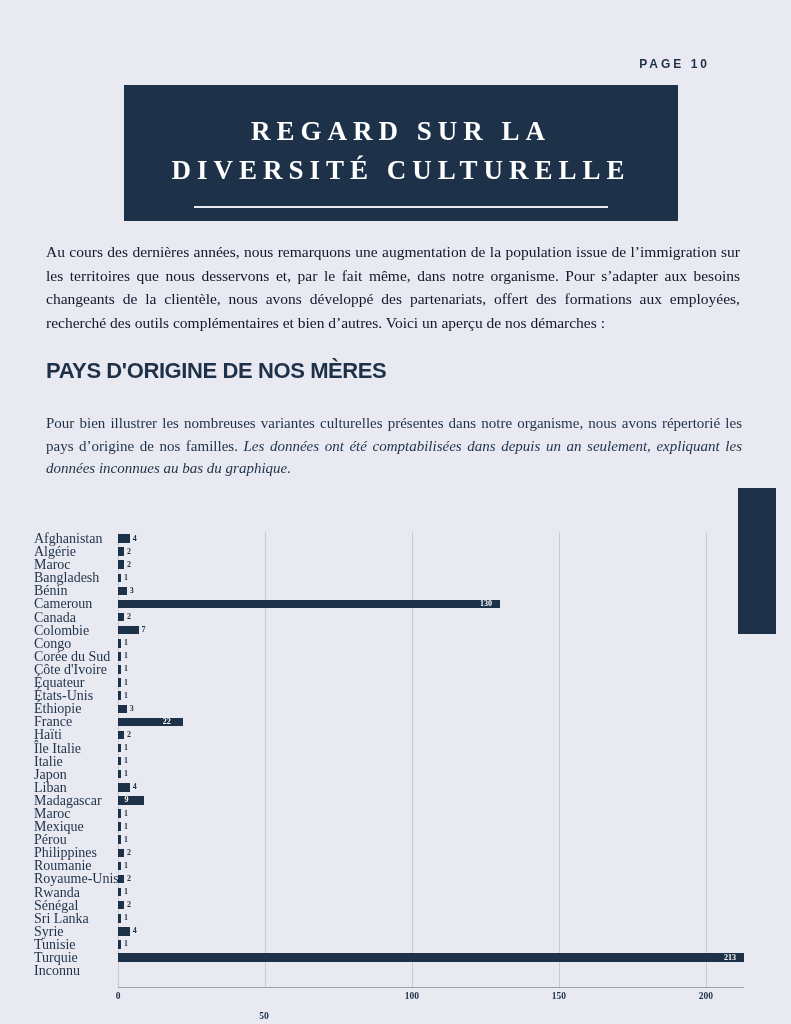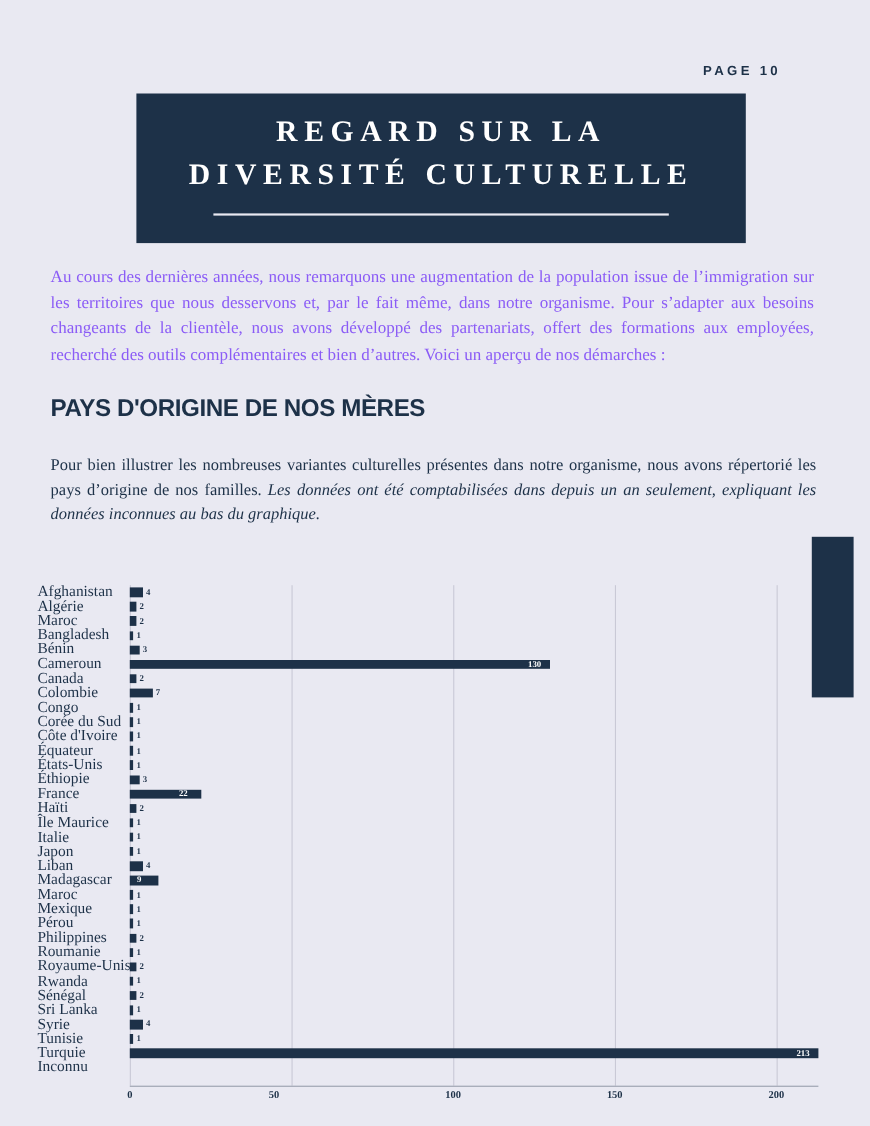--- a/index.html
+++ b/index.html
@@ -34,21 +34,21 @@
     position: absolute;
     left: 124px;
     top: 85px;
     width: 554px;
     height: 136px;
     background: #1d3148;
     display: flex;
     flex-direction: column;
     align-items: center;
     justify-content: flex-start;
-    padding-top: 15px;
+    padding-top: 27px;
     box-sizing: border-box;
   }
   .title-text {
     color: #ffffff;
     font-family: "Liberation Serif", serif;
     font-size: 27px;
     font-weight: bold;
     letter-spacing: 6px;
     text-align: center;
     line-height: 1.45;
@@ -61,21 +61,21 @@
     background: #e9e9f2;
   }
   .intro {
     position: absolute;
     left: 46px;
     top: 240px;
     width: 694px;
     font-size: 15.5px;
     line-height: 1.52;
     text-align: justify;
-    color: #8b5cf6;
+    color: #0f172a;
   }
   .section-heading {
     position: absolute;
     left: 46px;
     top: 358px;
     font-family: "Liberation Sans", sans-serif;
     font-size: 22px;
     font-weight: bold;
     letter-spacing: -0.4px;
     color: #1d3148;
@@ -232,21 +232,21 @@
           <div class="cat-label">Canada</div>
           <div class="cat-label">Colombie</div>
           <div class="cat-label">Congo</div>
           <div class="cat-label">Corée du Sud</div>
           <div class="cat-label">Côte d'Ivoire</div>
           <div class="cat-label">Équateur</div>
           <div class="cat-label">États-Unis</div>
           <div class="cat-label">Éthiopie</div>
           <div class="cat-label">France</div>
           <div class="cat-label">Haïti</div>
-          <div class="cat-label">Île Maurice</div>
+          <div class="cat-label">Île Italie</div>
           <div class="cat-label">Italie</div>
           <div class="cat-label">Japon</div>
           <div class="cat-label">Liban</div>
           <div class="cat-label">Madagascar</div>
           <div class="cat-label">Maroc</div>
           <div class="cat-label">Mexique</div>
           <div class="cat-label">Pérou</div>
           <div class="cat-label">Philippines</div>
           <div class="cat-label">Roumanie</div>
           <div class="cat-label">Royaume-Unis</div>
@@ -396,21 +396,21 @@
               <span class="bar-value">1</span>
             </div>
             <div class="row">
               <div class="bar" style="width: 626px;"></div>
               <span class="bar-value inside">213</span>
             </div>
           </div>
         <div class="axis-line"></div>
         <div id="xticks">
             <div class="xtick" style="left: 0px;">0</div>
-            <div class="xtick" style="left: 131px;">50</div>
+            <div class="xtick" style="left: 146px; margin-top: 20px;">50</div>
             <div class="xtick" style="left: 293.897px;">100</div>
             <div class="xtick" style="left: 440.845px;">150</div>
             <div class="xtick" style="left: 587.793px;">200</div>
           </div>
       </div>
     </div>
   </div>
 
 </div>
 

